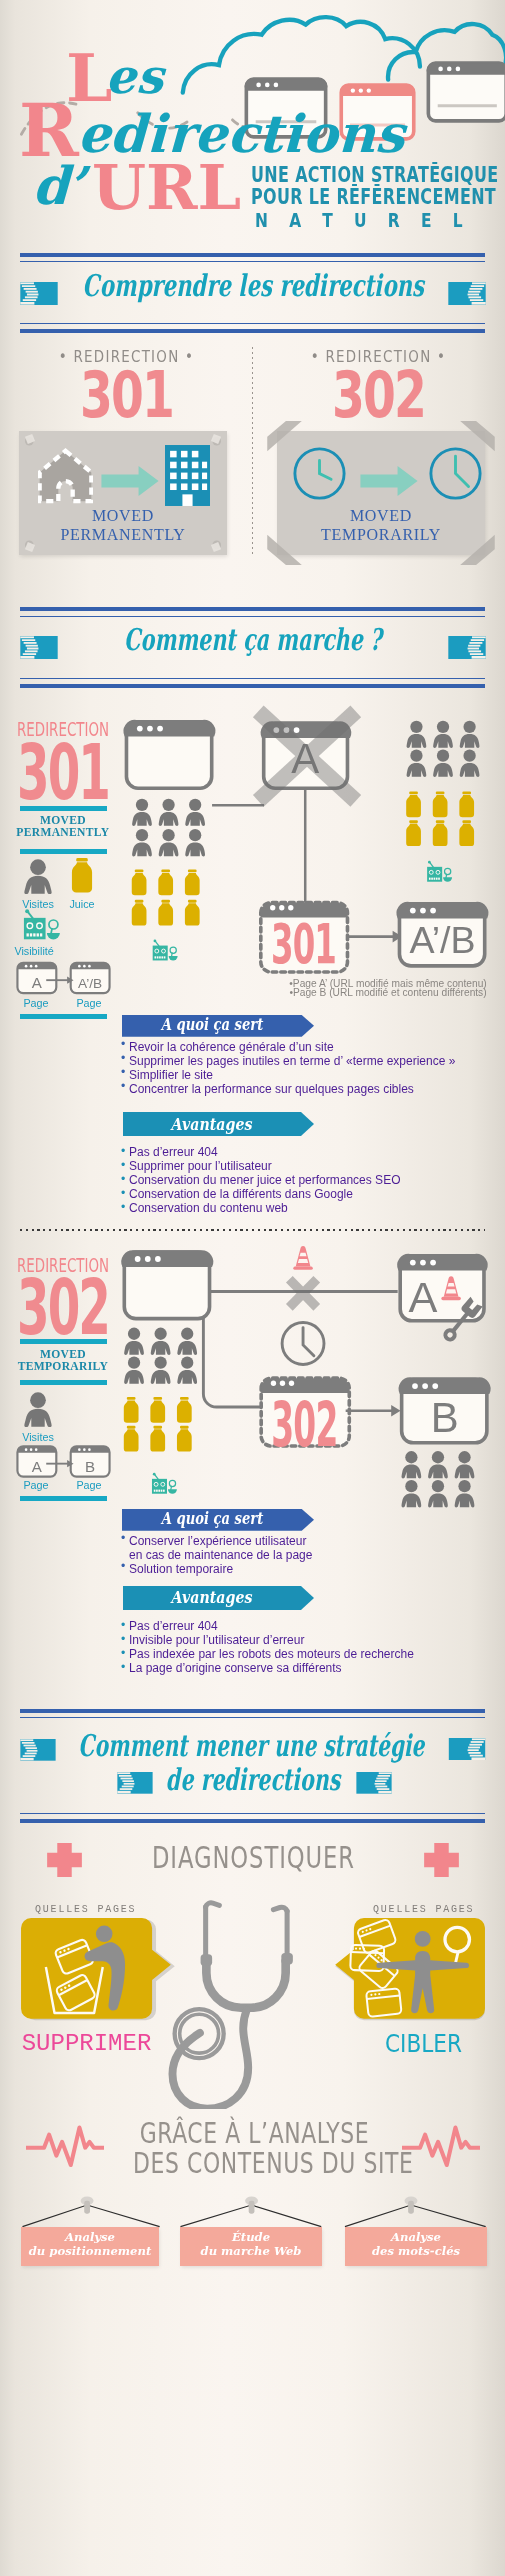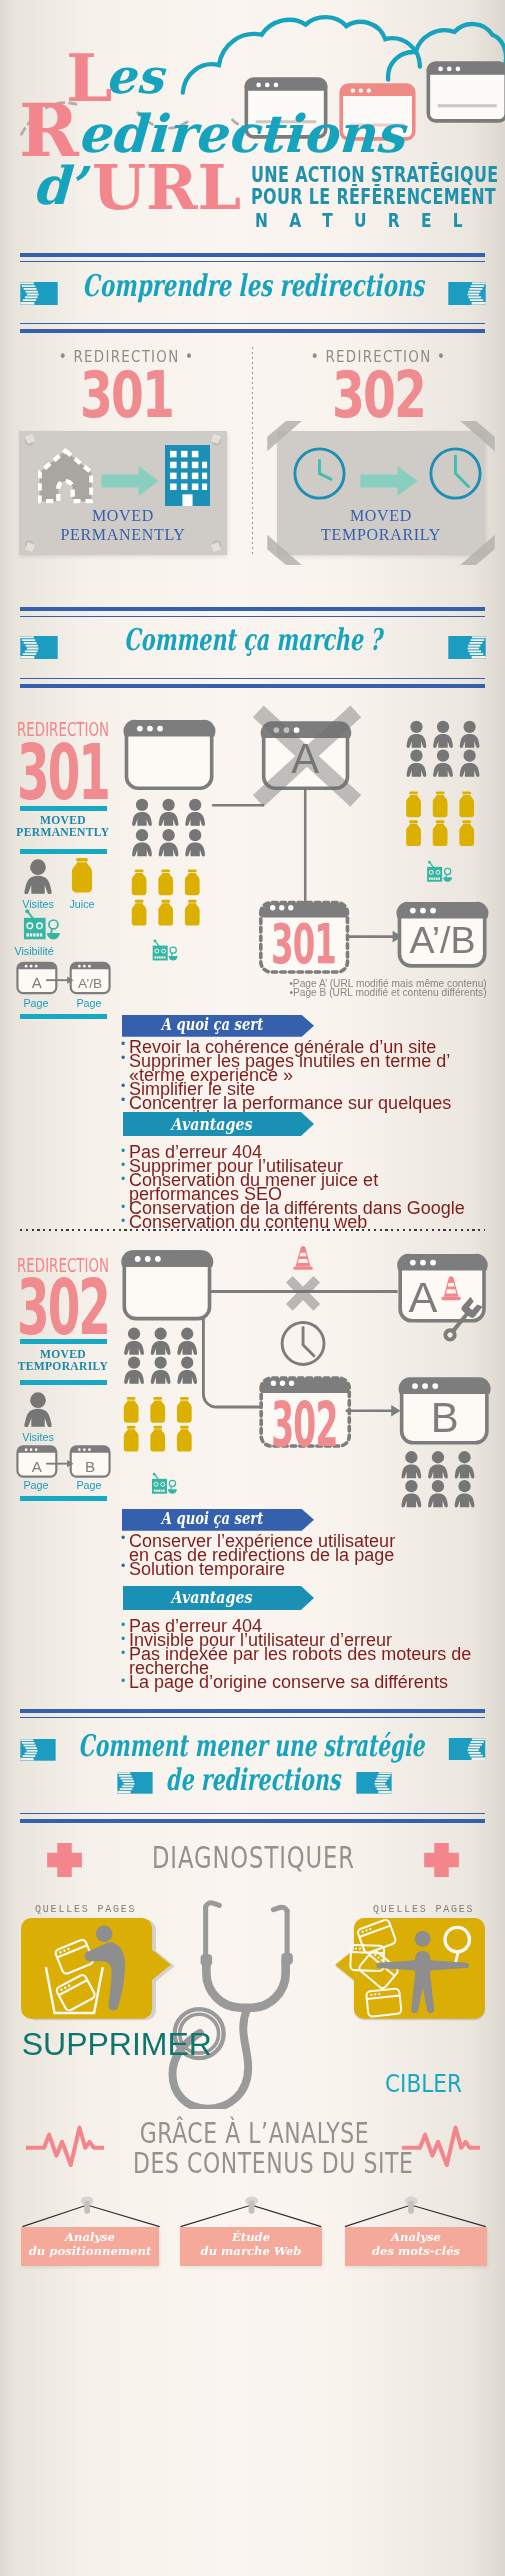--- a/index.html
+++ b/index.html
@@ -20,21 +20,21 @@
   .rule-thick{position:absolute;height:4.3px;background:#3560ad;}
   .rule-thin{position:absolute;height:1.4px;background:#3560ad;}
 
   .flag{position:absolute;}
 
   .sec-title{position:absolute;font-family:"DejaVu Serif",serif;font-style:italic;font-weight:bold;color:#16a3bd;text-align:center;white-space:nowrap;transform-origin:center top;}
 
   .redir-label{font-family:"DejaVu Sans Condensed","DejaVu Sans",sans-serif;color:#908c88;letter-spacing:1.4px;font-weight:300;white-space:nowrap;}
   .banner{position:absolute;}
   .banner-txt{position:absolute;font-family:"DejaVu Serif",serif;font-style:italic;font-weight:bold;color:#fff;text-align:center;white-space:nowrap;transform-origin:center top;}
-  .bullets{position:absolute;color:#7f1d1d;font-size:18px;line-height:14px;}
+  .bullets{position:absolute;color:#4c1d95;font-size:12px;line-height:14px;}
   .bullets li{list-style:none;position:relative;}
   .bullets ul{margin:0;padding:0;}
   .bullets li:before{content:"\2022";position:absolute;left:-8px;top:-2.9px;color:#3560ad;font-size:12.3px;}
   .bullets.teal li:before{color:#1b90b5;top:-0.7px;}
   .bullets li.nobullet:before{content:"";}
   .redir-num{font-family:"DejaVu Sans Condensed","DejaVu Sans",sans-serif;font-weight:bold;color:#f08b8f;white-space:nowrap;}
 </style>
 </head>
 <body>
 
@@ -558,21 +558,21 @@
   </svg>
   <div class="abs" style="left:253px;top:1392px;width:87px;text-align:center;font-family:'DejaVu Sans Condensed','DejaVu Sans',sans-serif;font-weight:bold;color:#f08b8f;font-size:63px;line-height:65px;letter-spacing:-1.4px;transform:scaleX(.58);transform-origin:center top;">302</div>
 
   <svg class="banner" style="left:122px;top:1509px;" width="192" height="21.7" viewBox="0 0 266 30">
     <path d="M0 0 H249 L266 15 L249 30 H0 Z" fill="#3560ad"></path>
   </svg>
   <div class="banner-txt" style="left:122px;top:1509px;width:181px;font-size:16px;line-height:19.5px;transform:scaleX(.82);">A quoi ça sert</div>
   <div class="bullets" style="left:129px;top:1534px;width:361px;">
     <ul>
       <li>Conserver l’expérience utilisateur</li>
-      <li class="nobullet">en cas de redirections de la page</li>
+      <li class="nobullet">en cas de maintenance de la page</li>
       <li>Solution temporaire</li>
     </ul>
   </div>
 
   <svg class="banner" style="left:123px;top:1586px;" width="191" height="24" viewBox="0 0 264 33">
     <path d="M0 0 H246 L264 16.5 L246 33 H0 Z" fill="#1b90b5"></path>
   </svg>
   <div class="banner-txt" style="left:123px;top:1587px;width:178px;font-size:17.3px;line-height:21px;transform:scaleX(.82);">Avantages</div>
   <div class="bullets teal" style="left:129px;top:1619px;width:361px;">
     <ul>
@@ -654,21 +654,21 @@
       <path d="M56 96 h45"></path>
       <circle cx="63" cy="91" r="1.7" fill="#fdfaf5" stroke="none"></circle>
         <circle cx="69" cy="91" r="1.7" fill="#fdfaf5" stroke="none"></circle>
         <circle cx="75" cy="91" r="1.7" fill="#fdfaf5" stroke="none"></circle>
     </g>
     <g fill="#8e8e8e">
       <circle cx="118" cy="22" r="11.5"></circle>
       <path d="M130 34 c10 4 17 14 17 30 c0 26 -6 48 -10 60 c-2 7 -14 6 -13 -3 c2 -18 5 -38 4 -49 c-1 -8 -6 -12 -12 -12 l-18 0 c-8 0 -10 -10 -3 -13 l26 -12 c3 -1.4 6 -1.4 9 -1 z"></path>
     </g>
   </svg>
-  <div class="abs" style="left:21.7px;top:2031px;width:159px;font-family:Liberation Sans, sans-serif;color:#0f766e;font-size:32px;line-height:26px;letter-spacing:0px;">SUPPRIMER</div>
+  <div class="abs" style="left:21.7px;top:2031px;width:159px;font-family:Liberation Mono, monospace;color:#ec4899;font-size:24px;line-height:26px;letter-spacing:0px;">SUPPRIMER</div>
 
   <div class="abs" style="left:373px;top:1904px;width:144px;font-family:'Liberation Mono',monospace;color:#817d79;font-size:10px;letter-spacing:1.8px;">QUELLES PAGES</div>
   <svg class="abs" style="left:331px;top:1918px;" width="156" height="108" viewBox="0 0 216 150">
     <g opacity=".18">
         <path d="M213.5 16 a14 14 0 0 0 -14 -14 h-154 a14 14 0 0 0 -14 14 v30 l-26 21 l26 21 v40 a14 14 0 0 0 14 14 h154 a14 14 0 0 0 14 -14 z" fill="#3a3a3a"></path>
       </g>
     <path d="M213.5 14 a14 14 0 0 0 -14 -14 h-154 a14 14 0 0 0 -14 14 v30 l-26 21 l26 21 v40 a14 14 0 0 0 14 14 h154 a14 14 0 0 0 14 -14 z" fill="#dbae05"></path>
     <g fill="none" stroke="#fdfaf5" stroke-width="2.8" stroke-linejoin="round">
       <g transform="translate(40 8) rotate(-20 23 17)">
         <rect x="0" y="0" width="46" height="35" rx="6"></rect>
@@ -699,21 +699,21 @@
           <circle cx="18" cy="5" r="1.5" fill="#fdfaf5" stroke="none"></circle>
       </g>
       <circle cx="175" cy="30" r="17" stroke-width="4.6"></circle>
       <path d="M176 48 L172 65" stroke-width="4"></path>
     </g>
     <g fill="#8e8e8e">
       <circle cx="127" cy="29" r="11"></circle>
       <path d="M127 46 c-7 0 -10.5 4.5 -10.5 10 l0 2.6 l-50 3.4 a3.8 3.8 0 0 0 0 7.6 l50 3.4 l0 6 l-5.5 48 a5 5 0 0 0 9.8 1.6 l6.2 -31 l6.2 31 a5 5 0 0 0 9.8 -1.6 l-5.5 -48 l0 -6 l50 -3.4 a3.8 3.8 0 0 0 0 -7.6 l-50 -3.4 l0 -2.6 c0 -5.5 -3.5 -10 -10.5 -10 z"></path>
     </g>
   </svg>
-  <div class="abs" style="left:344px;top:2031px;width:159px;text-align:center;font-family:'DejaVu Sans Condensed','DejaVu Sans',sans-serif;color:#18a8c4;font-size:24px;line-height:26px;margin-top:40px;">CIBLER</div>
+  <div class="abs" style="left:344px;top:2031px;width:159px;text-align:center;font-family:'DejaVu Sans Condensed','DejaVu Sans',sans-serif;color:#18a8c4;font-size:24px;line-height:26px;">CIBLER</div>
 
   <svg class="abs" style="left:26px;top:2123px;" width="78" height="45" viewBox="0 0 108 62">
     <path d="M0 34 H25 L32 16 L42 45 L50 26 L62 58 L74 6 L82 34 L88 26 L94 34 H108" fill="none" stroke="#f2868c" stroke-width="5.6" stroke-linejoin="round" stroke-linecap="round"></path>
   </svg>
   <svg class="abs" style="left:402px;top:2123px;" width="78" height="45" viewBox="0 0 108 62">
     <path d="M0 34 H25 L32 16 L42 45 L50 26 L62 58 L74 6 L82 34 L88 26 L94 34 H108" fill="none" stroke="#f2868c" stroke-width="5.6" stroke-linejoin="round" stroke-linecap="round"></path>
   </svg>
   <div class="abs" style="left:110px;top:2118px;width:289px;text-align:center;font-family:'DejaVu Sans Condensed','DejaVu Sans',sans-serif;font-weight:300;color:#96918c;font-size:29px;line-height:30px;letter-spacing:0.7px;white-space:nowrap;transform:scaleX(.84);transform-origin:center top;">GRÂCE À L’ANALYSE</div>
   <div class="abs" style="left:110px;top:2148px;width:289px;text-align:center;font-family:'DejaVu Sans Condensed','DejaVu Sans',sans-serif;font-weight:300;color:#96918c;font-size:29px;line-height:30px;letter-spacing:0.7px;white-space:nowrap;transform:scaleX(.84);transform-origin:center top;">DES CONTENUS DU SITE</div>
 

